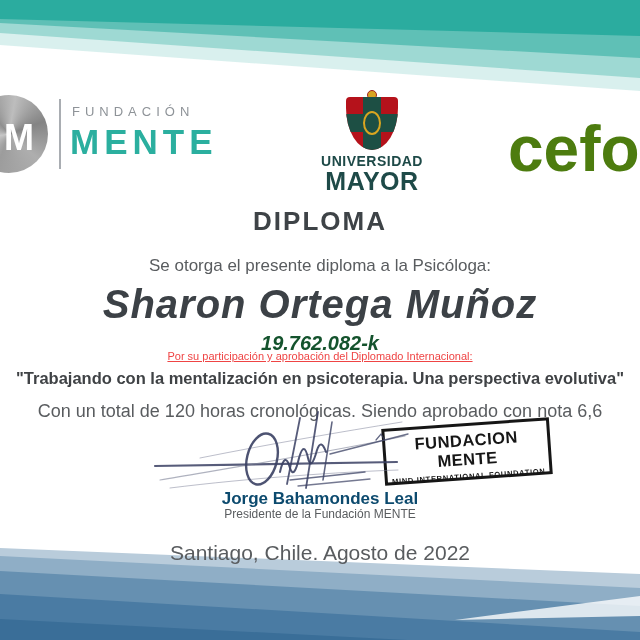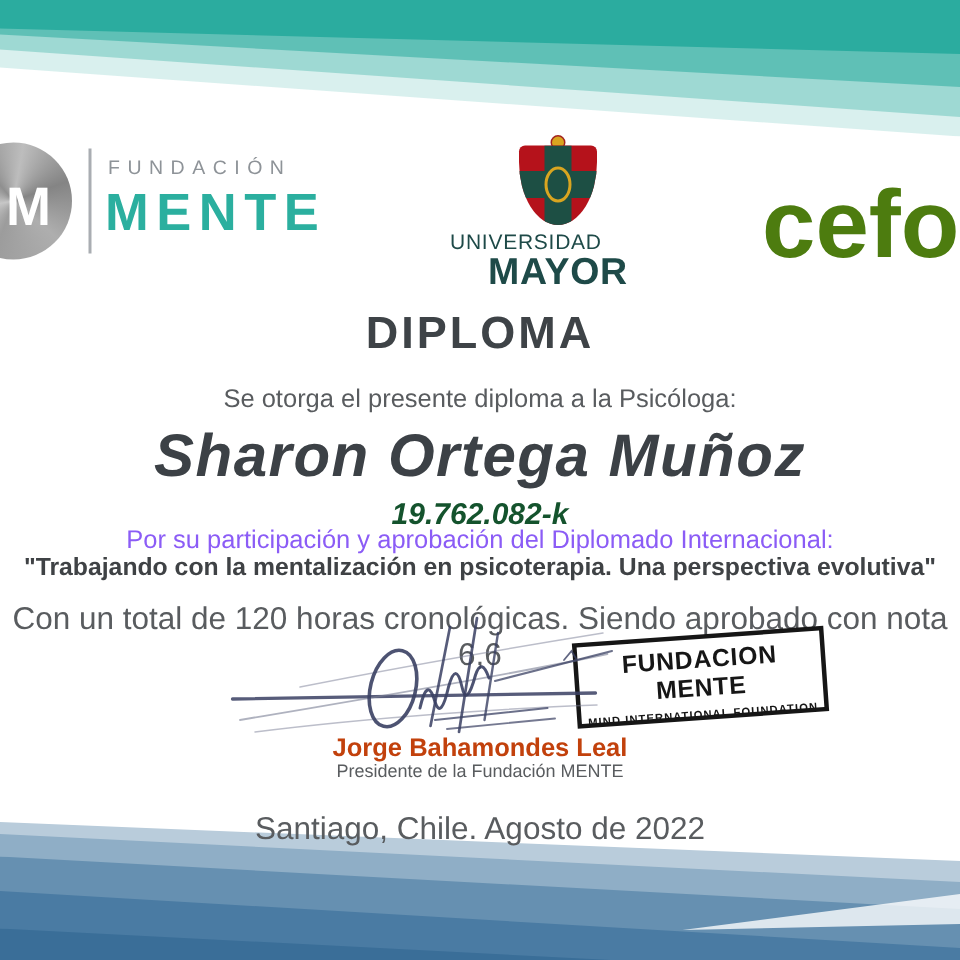--- a/index.html
+++ b/index.html
@@ -34,33 +34,33 @@
   .mente-bottom{left:70px;top:122px;font-size:35px;font-weight:bold;letter-spacing:5px;color:#2BAF9F;z-index:3;text-align:center;}
   .um-logo{left:346px;top:90px;width:52px;height:62px;z-index:3;}
   .um-crest{position:absolute;left:21px;top:0;width:10px;height:10px;border-radius:50%;
     background:#D9A520;border:1.5px solid #A3231F;box-sizing:border-box;}
   .um-shield{position:absolute;left:0;top:7px;width:52px;height:53px;background:#B5121B;
     border-radius:4px 4px 26px 26px / 4px 4px 42px 42px;overflow:hidden;}
   .um-vband{position:absolute;left:17px;top:0;width:18px;height:100%;background:#1D4F44;}
   .um-hband{position:absolute;left:0;top:17px;width:100%;height:18px;background:#1D4F44;}
   .um-oval{position:absolute;left:17px;top:14px;width:18px;height:24px;border-radius:50%;
     background:#1D4F44;border:2px solid #D9A520;box-sizing:border-box;}
-  .um-line1{left:300px;top:153px;width:144px;text-align:left;font-size:14px;font-weight:normal;color:#1E4A48;letter-spacing:0.5px;z-index:3;}
+  .um-line1{left:300px;top:153px;width:144px;text-align:center;font-size:14px;font-weight:bold;color:#1E4A48;letter-spacing:0.5px;z-index:3;}
   .um-line2{left:300px;top:167px;width:144px;text-align:center;font-size:25px;font-weight:bold;color:#1E4A48;letter-spacing:0.5px;z-index:3;}
   .cefop{left:508px;top:112px;font-size:64px;font-weight:800;color:#4d7c0f;letter-spacing:0px;z-index:3;}
   
   .ctext{left:0;width:640px;text-align:center;z-index:4;}
-  .title{top:206px;font-size:30px;font-weight:bold;letter-spacing:2px;color:#3E4347;}
+  .title{top:206px;font-size:26px;font-weight:bold;letter-spacing:2px;color:#3E4347;}
   .intro{top:256px;font-size:17px;color:#595C5F;}
   .name{top:282px;font-size:40px;font-weight:bold;font-style:italic;color:#3C4146;letter-spacing:1px;white-space:nowrap;}
   .rut{top:332px;font-size:20px;font-weight:bold;font-style:italic;color:#14532d;}
-  .reason{top:350px;font-size:17px;color:#8b5cf6;}
+  .reason{top:350px;font-size:11px;color:#ef4444;text-decoration:underline;}
   .program{top:369px;font-size:16.5px;font-weight:bold;color:#3F4245;white-space:nowrap;}
-  .detail{top:401px;font-size:21px;color:#595C5F;}
-  .signer-name{top:489px;font-size:17px;font-weight:bold;color:#c2410c;}
+  .detail{top:401px;font-size:18px;color:#595C5F;}
+  .signer-name{top:489px;font-size:17px;font-weight:bold;color:#0c4a6e;}
   .signer-title{top:507px;font-size:12px;color:#595C5F;}
   .place-date{top:541px;font-size:21px;color:#595C5F;}
   
   .stamp{left:383px;top:423px;width:168px;height:57px;border:3px solid #161616;box-sizing:border-box;
     transform:rotate(-4deg);z-index:5;text-align:center;}
   .stamp-l1{margin-top:5px;font-size:16.5px;font-weight:bold;letter-spacing:0.5px;color:#161616;}
   .stamp-l2{margin-top:3px;font-size:7.5px;font-weight:bold;letter-spacing:0.7px;color:#161616;}
   .sig-svg{left:140px;top:410px;z-index:6;}
 </style>
 </head>

